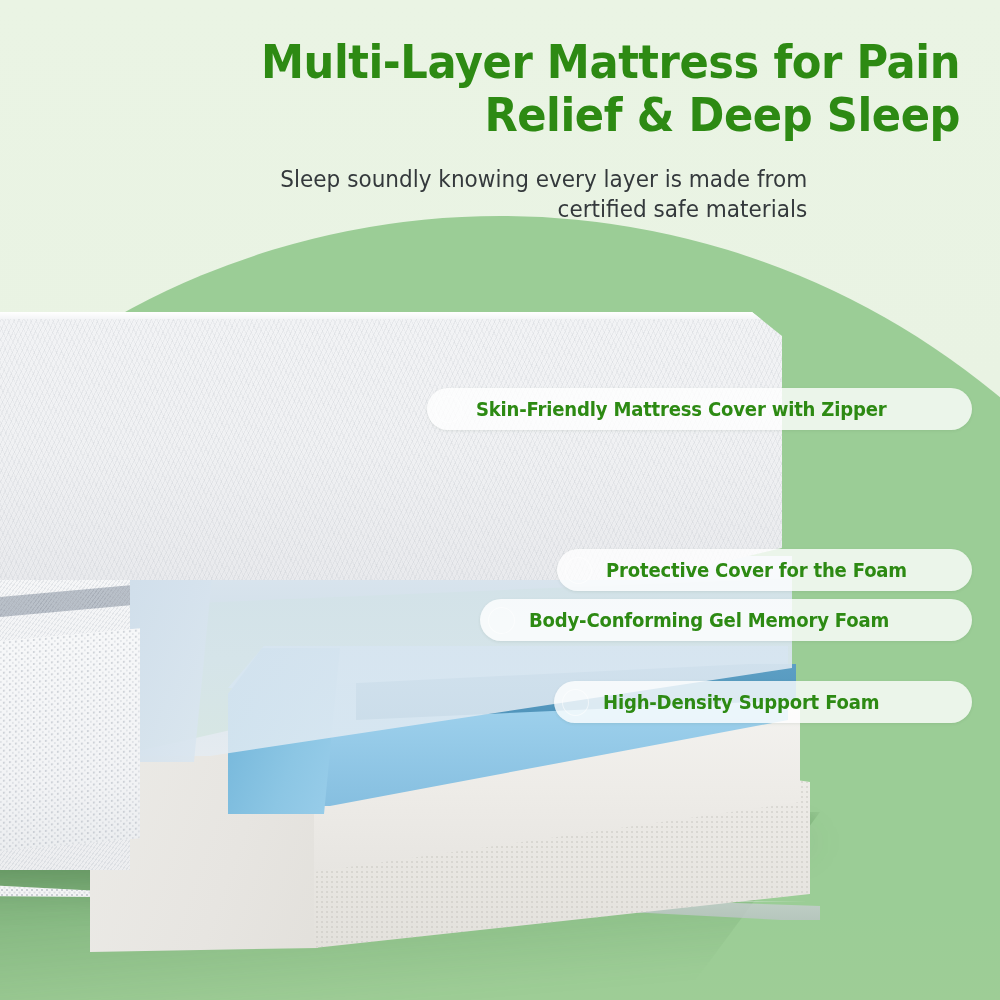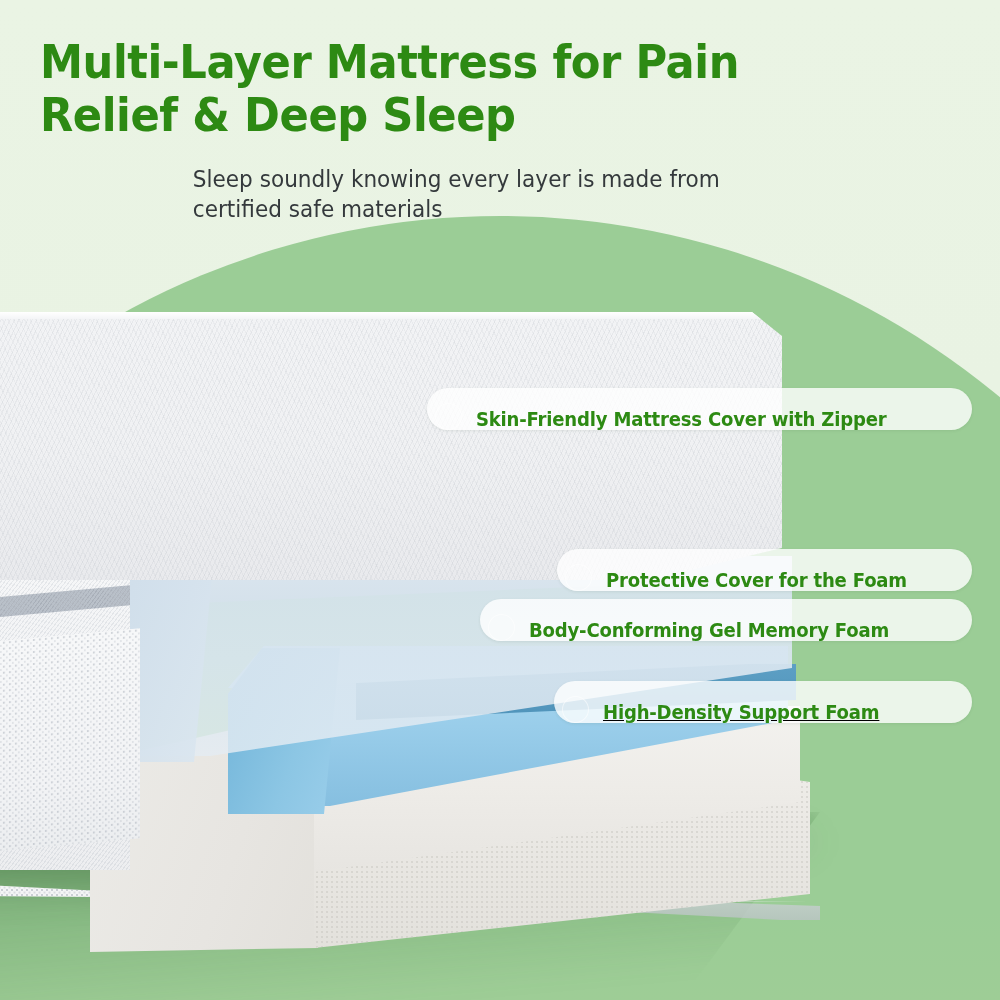--- a/index.html
+++ b/index.html
@@ -284,21 +284,21 @@
     clip-path: polygon(0 0, 500px 26px, 500px 10px, 0 -8px);
     opacity: 0.75;
   }
 
   
   .head {
     position: absolute;
     left: 0;
     right: 0;
     top: 36px;
-    text-align: left;
+    text-align: right;
     z-index: 30;
   }
   .title {
     margin: 0;
     color: #2d8a13;
     font-family: "DejaVu Sans", sans-serif;
     font-weight: bold;
     font-size: 47px;
     line-height: 1.12;
     letter-spacing: -0.5px;
@@ -314,21 +314,21 @@
     line-height: 1.32;
     font-weight: 400;
     transform: scaleX(0.96);
     white-space: pre-line;
   }
 
   
   .pill {
     position: absolute;
     display: flex;
-    align-items: flex-end;
+    align-items: center;
     height: 42px;
     border-radius: 21px;
     background: rgba(255,255,255,0.80);
     box-shadow: 0 1px 3px rgba(60,90,60,0.10);
     padding-left: 8px;
     padding-right: 26px;
     z-index: 25;
     box-sizing: border-box;
   }
   .pill-dot {
@@ -349,21 +349,21 @@
     letter-spacing: -0.2px;
     white-space: nowrap;
     transform: scaleX(0.95);
     transform-origin: left center;
   }
 
   
   .pill.p1 { top: 388px; right: 28px; width: 545px; }
   .pill.p2 { top: 549px; right: 28px; width: 415px; }
   .pill.p3 { top: 599px; right: 28px; width: 492px; }
-  .pill.p4 { top: 681px; right: 28px; width: 418px; text-decoration: underline; }
+  .pill.p4 { top: 681px; right: 28px; width: 418px; }
   .pill.p5 { top: 883px; right: 28px; width: 352px; }
 </style>
 </head>
 <body>
 
 <div id="stage">
 
   <div class="bg-base"></div>
   <div class="bg-circle"></div>
   <div class="bg-bottom-fade"></div>

